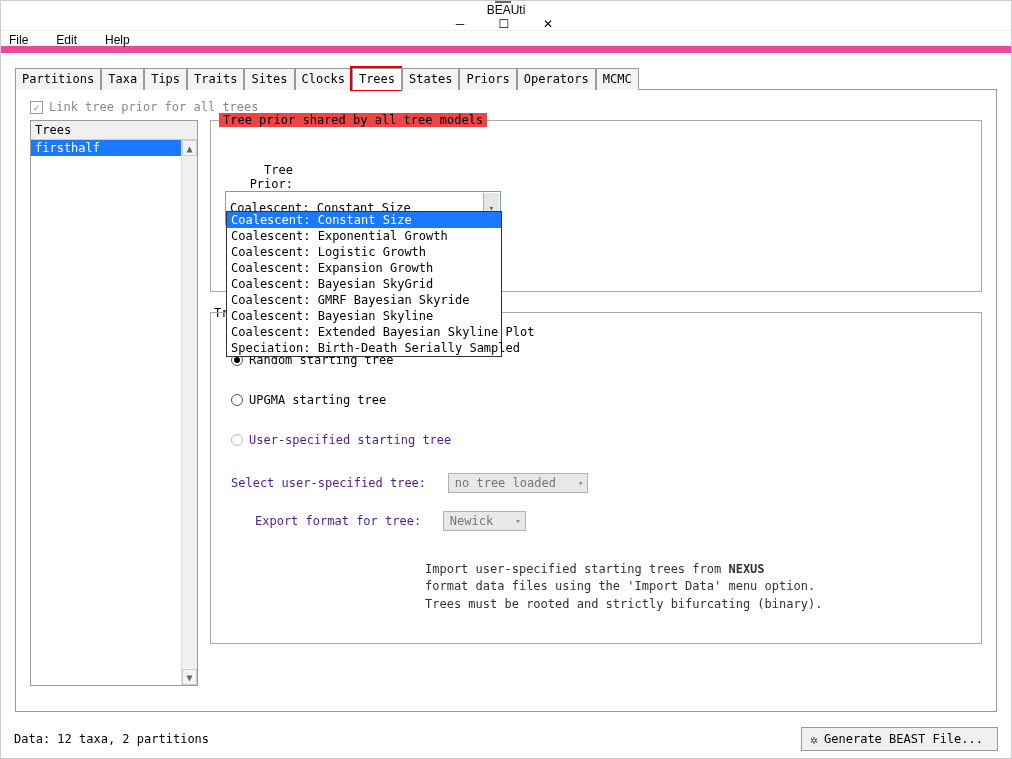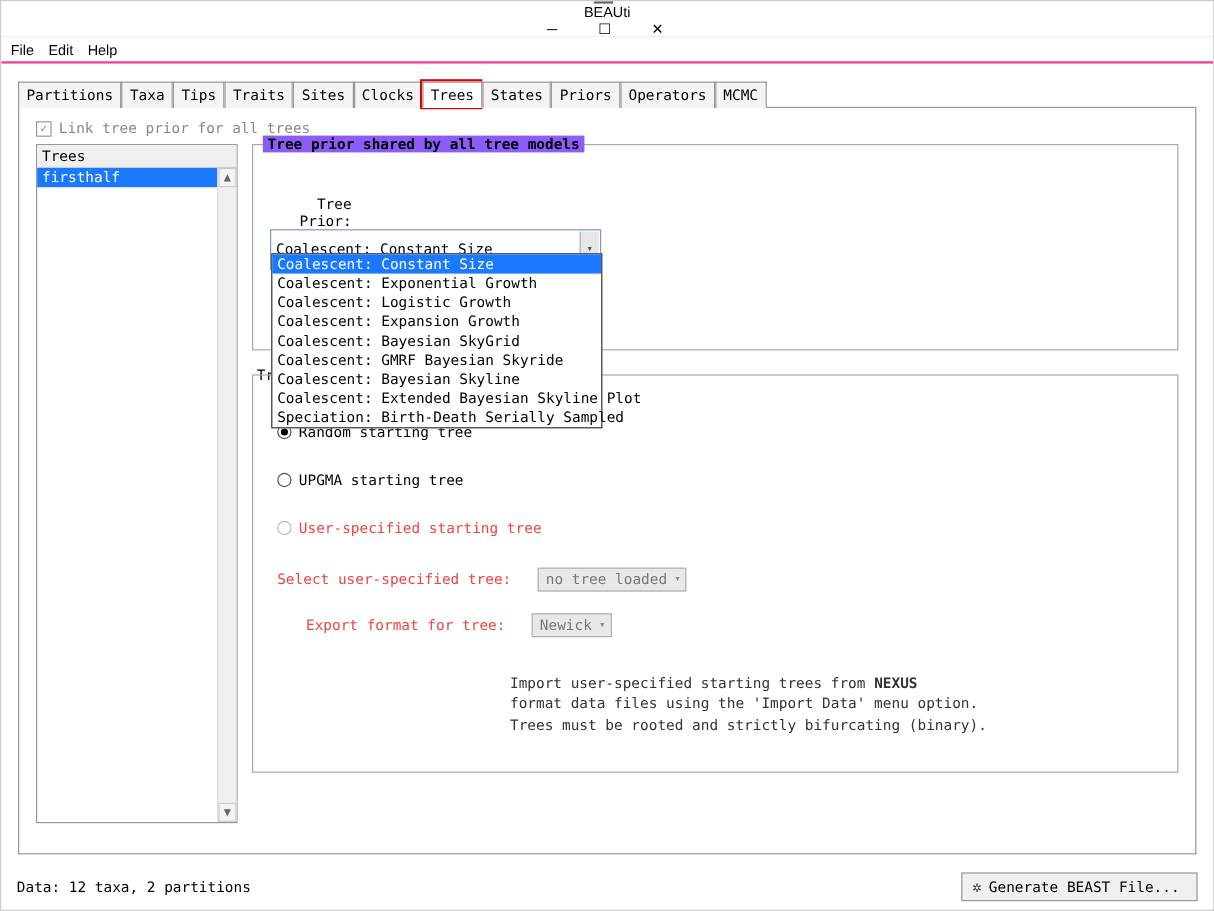--- a/index.html
+++ b/index.html
@@ -28,26 +28,26 @@
     display:inline-block;
     background: linear-gradient(#c0d0e0,#8090a0);
     border:1px solid #666;
   }
   .titlebar .title { flex: 1; font-family: Tahoma, sans-serif; font-size: 12px;}
   .winbtns { display:flex; gap: 18px; font-family: "Segoe UI Symbol", sans-serif; font-size: 12px; padding-right:4px;}
   .winbtns span { width: 26px; text-align:center; }
   .menubar {
     height: 22px;
     display:flex;
-    align-items:flex-end;
-    gap: 4px;
+    align-items:flex-start;
+    gap: 20px;
     padding: 0 4px;
     font-family: Tahoma, sans-serif;
     font-size: 12px;
-    border-bottom: 2px solid #ec4899;
+    border-bottom: 7px solid #ec4899;
   }
   .menubar div { padding: 2px 4px; }
   .tabs-row {
     margin: 14px 14px 0 14px;
     display:flex;
     border-bottom: 1px solid #999;
     position: relative;
   }
   .tab {
     padding: 3px 6px 3px 6px;
@@ -114,24 +114,23 @@
   .left-scroll .arrow.bottom{position:absolute;bottom:0;left:0;right:0;}
   .right-pane { flex:1; position:relative;}
   .fieldset {
     border:1px solid #aaa;
     padding: 14px 14px 20px 14px;
     position:relative;
   }
   .fieldset .legend {
     position:absolute;
     top:-8px; left:8px;
-    background:#8b5cf6;
+    background:#ef4444;
     padding:0 4px;
     font-size:12px;
-    font-weight:bold;
   }
   .row { display:flex; align-items:flex-start; margin-top:4px;}
   .row-label { width:76px; text-align:right; padding-right:8px; padding-top:2px;}
   .combo {
     width:276px;
     height:34px;
     border:1px solid #7a9ac0;
     background:#fff;
     display:flex;align-items:center;
     padding:0 4px;
@@ -165,23 +164,23 @@
   .fieldset2 {
     border:1px solid #aaa;
     margin-top:20px;
     padding: 30px 14px 30px 14px;
     position:relative;
   }
   .radio-row { display:flex;align-items:center;gap:6px;margin:10px 0 26px 6px;}
   .radio { width:12px;height:12px;border:1px solid #555;border-radius:50%;display:inline-flex;align-items:center;justify-content:center;}
   .radio.on::after{content:"";width:6px;height:6px;background:#000;border-radius:50%;}
   .radio.disabled{border-color:#bbb;}
-  .disabled-text{color:#ef4444;}
+  .disabled-text{color:#4c1d95;}
   .small-combo{
-    display:inline-flex;align-items:center;height:20px;border:1px solid #b0b0b0;background:#e8e8e8;padding:0 4px 0 6px;color:#777;position:relative;
+    display:inline-flex;align-items:center;height:20px;border:1px solid #b0b0b0;background:#e8e8e8;padding:0 4px 0 6px;color:#777;position:relative;gap:16px;
   }
   .small-combo .arr{margin-left:6px;font-size:9px;color:#888;}
   .helptext{margin-left:200px;margin-top:30px;line-height:1.45;color:#333;}
   .statusbar{
     position:absolute;left:14px;bottom:8px;right:14px;display:flex;justify-content:space-between;align-items:center;font-size:12px;
   }
   .gen-btn{
     border:1px solid #999;background:#f0f0f0;padding:3px 14px 3px 8px;display:inline-flex;align-items:center;gap:6px;height:24px;min-width:172px;
   }
   .gear{font-size:13px;color:#444;}

